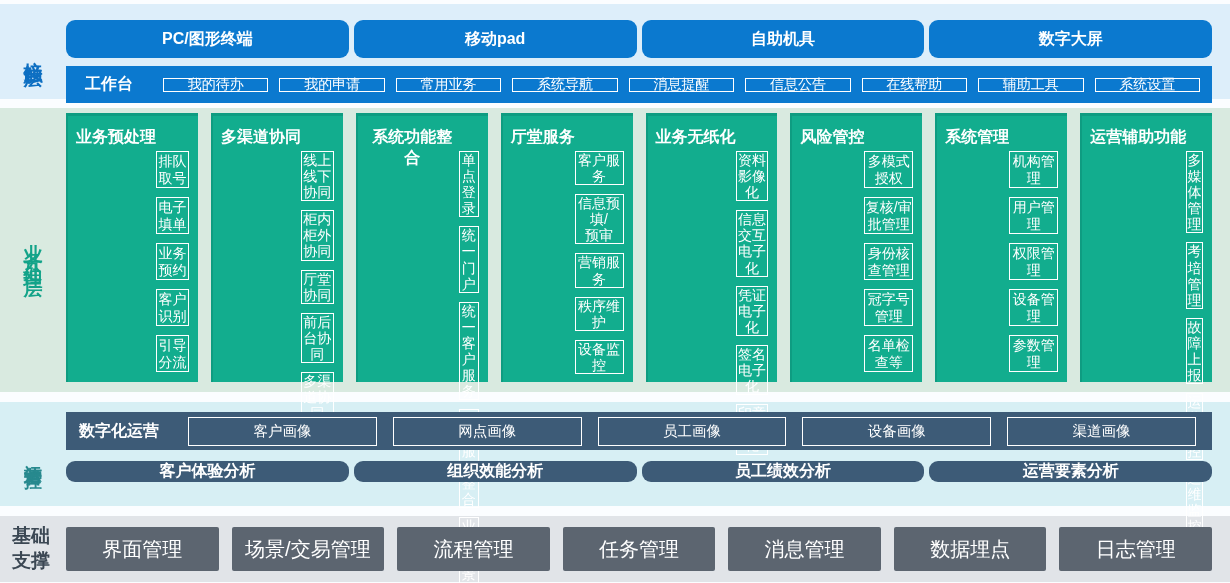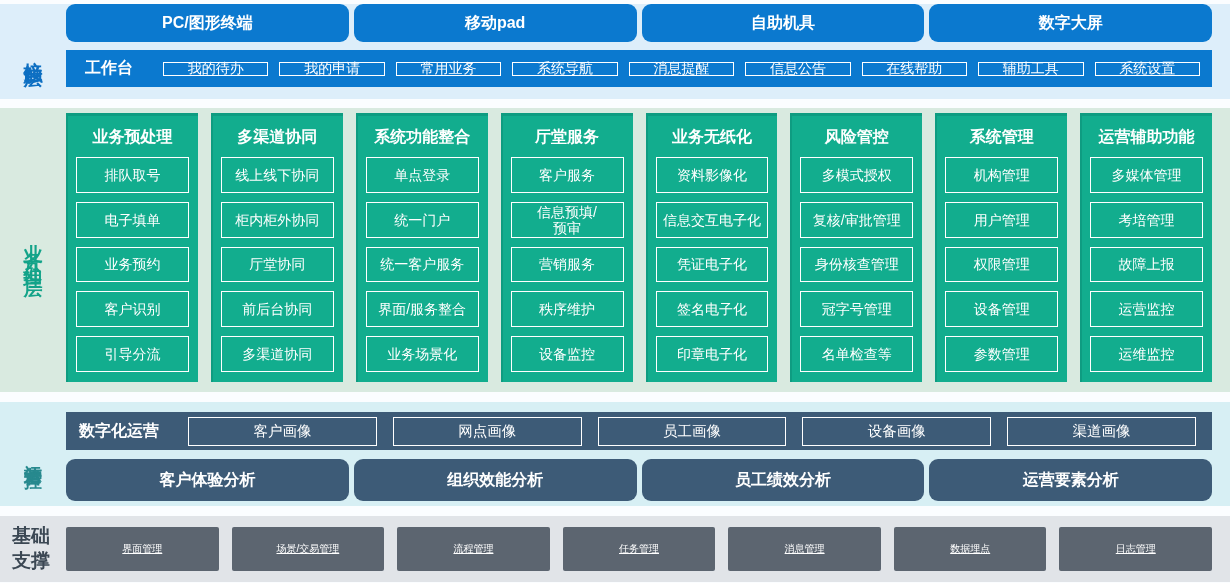--- a/index.html
+++ b/index.html
@@ -16,52 +16,52 @@
   .gutter { width:66px; flex:0 0 66px; display:flex; align-items:center; justify-content:center; }
   .vlabel { writing-mode:vertical-rl; text-orientation:upright; font-weight:bold; font-size:19px; }
   .s1 .vlabel { color:#0d6fc2; letter-spacing:4px; }
   .s2 .vlabel { color:#13a389; letter-spacing:9px; }
   .s3 .vlabel { color:#27898e; font-size:18px; letter-spacing:2px; }
   .flabel { width:42px; font-size:19px; font-weight:bold; color:#3b4753; line-height:1.3; }
 
   .content { flex:1; padding-right:18px; }
 
   
-  .terminal-row { display:flex; gap:5px; height:38px; margin-top:0; }
+  .terminal-row { display:flex; gap:5px; height:38px; margin-top:16px; }
   .terminal { flex:1; background:#0b79cf; border-radius:9px; color:#fff; font-weight:bold;
               font-size:16px; display:flex; align-items:center; justify-content:center; cursor:pointer; }
   .workbench { margin-top:8px; height:37px; background:#0b79cf; display:flex; align-items:center; padding-right:12px; }
   .wb-label { width:86px; flex:0 0 86px; text-align:center; color:#fff; font-weight:bold; font-size:16px; }
   .wb-item { flex:1; height:14px; border:1.5px solid #fff; margin-left:11px; color:#fff;
              font-size:14px; display:flex; align-items:center; justify-content:center; cursor:pointer; }
 
   
   .col-row { display:flex; gap:13px; height:274px; padding-top:5px; }
   .biz-col { flex:1; background:#12ad8e; border-top:3px solid #0e9c81; border-left:2px solid #0e9c81;
-             padding:7px 9px 10px 8px; display:flex; flex-direction:column; }
+             padding:7px 9px 10px 8px; display:flex; flex-direction:row; }
   .biz-col-title { color:#fff; font-weight:bold; font-size:16px; text-align:center; padding:4px 0 9px; }
-  .biz-col-items { flex:1; display:flex; flex-direction:column; gap:9px; }
+  .biz-col-items { flex:1; display:flex; flex-direction:column; gap:9px;margin-top:28px; }
   .biz-item { flex:1; border:1.5px solid #fff; color:#fff; font-size:14px; line-height:1.15;
               display:flex; align-items:center; justify-content:center; text-align:center;
               white-space:pre-line; cursor:pointer; }
 
   
   .op-wrap { padding-top:10px; }
   .digital-bar { height:38px; background:#3d5b77; display:flex; align-items:center; padding-right:16px; }
   .digital-label { width:106px; flex:0 0 106px; text-align:center; color:#fff; font-weight:bold; font-size:16px; }
   .portrait-item { flex:1; height:29px; border:1.5px solid #fff; margin-left:16px; color:#fff;
                    font-size:14.5px; display:flex; align-items:center; justify-content:center; cursor:pointer;text-align:right; }
-  .analysis-row { margin-top:9px; display:flex; gap:5px; height:42px; }
+  .analysis-row { margin-top:0; display:flex; gap:5px; height:42px;align-items:center; }
   .analysis-box { flex:1; background:#3d5b77; border-radius:9px; color:#fff; font-weight:bold;
                   font-size:16px; display:flex; align-items:center; justify-content:center; cursor:pointer; }
 
   
   .found-row { display:flex; gap:13px; height:44px; margin-top:11px; }
-  .f-item { flex:1; background:#5c6570; border-radius:2px; color:#fff; font-size:10px;
-            display:flex; align-items:center; justify-content:center; cursor:pointer;text-decoration:underline; }
+  .f-item { flex:1; background:#5c6570; border-radius:2px; color:#fff; font-size:20px;
+            display:flex; align-items:center; justify-content:center; cursor:pointer; }
 </style>
 </head>
 <body>
 
 <div class="page">
 
   <div class="section s1">
     <div class="gutter">
       <div class="vlabel">接触层</div>
     </div>

